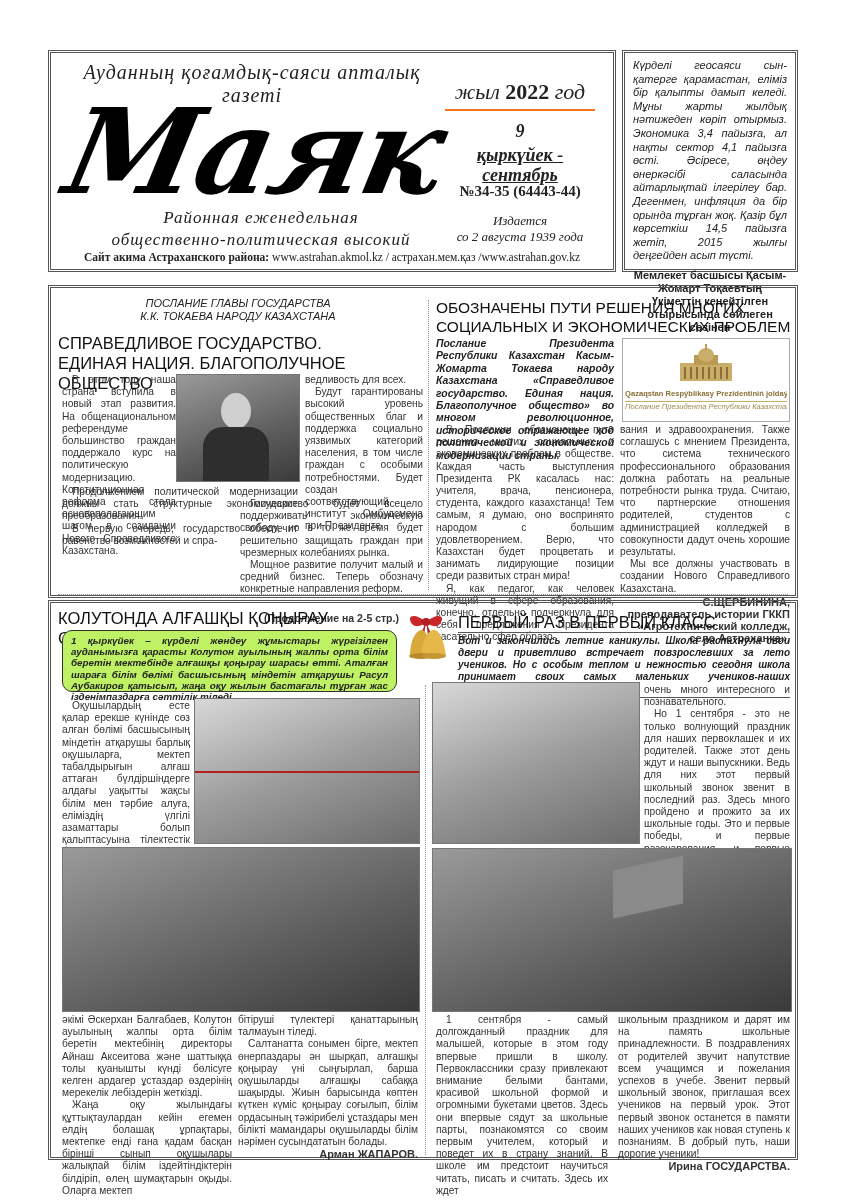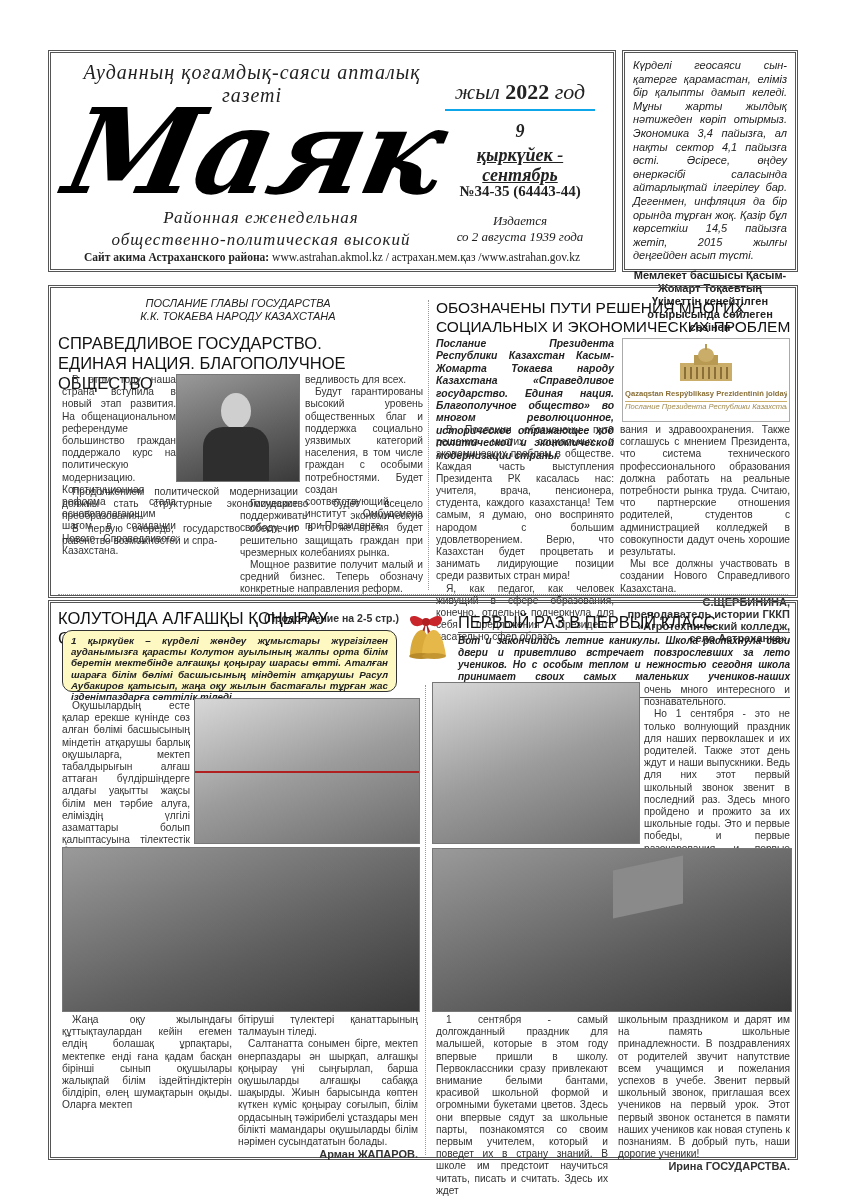--- a/index.html
+++ b/index.html
@@ -2,21 +2,21 @@
 <html><head>
 <meta charset="utf-8">
 <style>
   html,body{margin:0;padding:0;background:#fff;}
   body{width:849px;height:1200px;position:relative;overflow:hidden;font-family:"Liberation Sans",sans-serif;color:#222;}
   .abs{position:absolute;}
   .masthead{left:48px;top:50px;width:568px;height:222px;border:3px double #555;box-sizing:border-box;}
   .mh-top{left:0;right:160px;top:8px;text-align:center;font-family:"Liberation Serif",serif;font-style:italic;font-size:20px;letter-spacing:1px;color:#222;}
   .mh-logo{left:18px;top:40px;font-family:"DejaVu Serif",serif;font-style:italic;font-weight:bold;font-size:118px;line-height:118px;letter-spacing:-2px;color:#000;transform:skewX(-12deg);}
   .mh-sub{left:40px;width:340px;top:154px;text-align:center;font-family:Liberation Serif, serif;font-style:italic;font-size:17px;line-height:22px;letter-spacing:1px;color:#222;}
-  .mh-year{right:18px;top:26px;width:150px;text-align:center;font-family:"Liberation Serif",serif;font-style:italic;font-size:22px;border-bottom:2px solid #0ea5e9;padding-bottom:4px;}
+  .mh-year{right:18px;top:26px;width:150px;text-align:center;font-family:"Liberation Serif",serif;font-style:italic;font-size:22px;border-bottom:2px solid #f97316;padding-bottom:4px;}
   .mh-year b{font-style:normal;}
   .mh-day{right:18px;top:68px;width:150px;text-align:center;font-family:"Liberation Serif",serif;font-style:italic;font-weight:bold;font-size:18px;line-height:20px;}
   .mh-issue{right:18px;top:130px;width:150px;text-align:center;font-family:"Liberation Serif",serif;font-weight:bold;font-size:15px;}
   .mh-since{right:18px;top:160px;width:150px;text-align:center;font-family:"Liberation Serif",serif;font-style:italic;font-size:13px;line-height:16px;}
   .mh-site{left:0;right:0;top:198px;text-align:center;font-family:"Liberation Serif",serif;font-size:11.5px;}
   .mh-site b{font-weight:bold;}
   .quotebox{left:622px;top:50px;width:176px;height:222px;border:3px double #555;box-sizing:border-box;padding:6px 8px;}
   .quote-text{font-size:11px;line-height:13.6px;font-style:italic;text-align:justify;color:#222;}
   .quote-src{font-size:11px;line-height:13px;font-weight:bold;text-align:center;margin-top:6px;}
   .section{border:3px double #555;box-sizing:border-box;}
@@ -24,21 +24,21 @@
   .sec2{left:48px;top:600px;width:750px;height:560px;}
   .small{font-size:10.2px;line-height:12.2px;text-align:justify;color:#333;}
   .kicker{text-align:center;font-style:italic;font-size:11px;line-height:13px;color:#222;}
   .h1{text-align:left;font-weight:normal;font-size:16.5px;line-height:20px;color:#111;}
   .photo{background:linear-gradient(160deg,#9a9a9a,#5e5e5e 60%,#3a3a3a);border:1px solid #777;}
   .photo.light{background:linear-gradient(160deg,#d8d8d8,#9c9c9c 50%,#6c6c6c);}
   .dotted-v{border-left:1px dotted #999;}
   .dotted-h{border-top:1px dotted #999;}
   p{margin:0;text-indent:10px;}
   .lead-italic{font-weight:bold;font-style:italic;font-size:10.4px;line-height:12.4px;text-align:justify;color:#222;}
-  .kaz-box{left:62px;top:630px;width:335px;height:62px;border:1.5px solid #333;border-radius:10px;background:#fef9c3;padding:4px 8px;box-sizing:border-box;}
+  .kaz-box{left:62px;top:630px;width:335px;height:62px;border:1.5px solid #333;border-radius:10px;background:#bef264;padding:4px 8px;box-sizing:border-box;}
   .right-lead{left:458px;top:632px;width:332px;border-top:1px solid #555;border-bottom:1px solid #555;padding:2px 0;}
   .sig{font-weight:bold;text-align:right;font-size:11px;}
   .embl{left:622px;top:338px;width:166px;height:82px;border:1px solid #aaa;background:#fff;}
 </style>
 </head>
 <body>
 
 <div class="abs masthead">
   <div class="abs mh-top">Ауданның қоғамдық-саяси апталық газеті</div>
   <div class="abs mh-logo">Маяк</div>
@@ -170,20 +170,21 @@
 <div class="abs small" style="left:62px;top:700px;width:128px;">
   <p>Оқушылардың есте қалар ерекше күнінде сөз алған бөлімі басшысының міндетін атқарушы барлық оқушыларға, мектеп табалдырығын алғаш аттаған бүлдіршіндерге алдағы уақытты жақсы білім мен тәрбие алуға, еліміздің үлгілі азаматтары болып қалыптасуына тілектестік білдірді.</p>
   <p>Сонымен бірге, Колутон ауылдық округінің</p>
 </div>
 <div class="abs photo light" style="left:194px;top:698px;width:224px;height:144px;">
   <div style="position:absolute;left:0;right:0;top:72px;height:2px;background:#b02020;"></div>
 </div>
 <div class="abs photo" style="left:62px;top:847px;width:356px;height:163px;"></div>
 
 <div class="abs small" style="left:62px;top:1014px;width:170px;">
+  <p style="text-indent:0">әкімі Әскерхан Балғабаев, Колутон ауылының жалпы орта білім беретін мектебінің директоры Айнаш Аксеитова және шаттыққа толы қуанышты күнді бөлісуге келген ардагер ұстаздар өздерінің мерекелік лебіздерін жеткізді.</p>
   <p>Жаңа оқу жылындағы құттықтаулардан кейін егемен елдің болашақ ұрпақтары, мектепке енді ғана қадам басқан бірінші сынып оқушылары жалықпай білім іздейтіндіктерін білдіріп, өлең шумақтарын оқыды. Оларға мектеп</p>
 </div>
 <div class="abs small" style="left:238px;top:1014px;width:180px;">
   <p style="text-indent:0">бітіруші түлектері қанаттарының талмауын тіледі.</p>
   <p>Салтанатта сонымен бірге, мектеп өнерпаздары ән шырқап, алғашқы қоңырау үні сыңғырлап, барша оқушыларды алғашқы сабаққа шақырды. Жиын барысында көптен күткен күміс қоңырау соғылып, білім ордасының тәжірибелі ұстаздары мен білікті мамандары оқушыларды білім нәрімен сусындататын болады.</p>
   <div class="sig">Арман ЖАПАРОВ.</div>
 </div>
 <div class="abs dotted-v" style="left:425px;top:685px;height:470px;"></div>
 
 <div class="abs h1" style="left:458px;top:612px;width:332px;font-size:16.5px;">ПЕРВЫЙ РАЗ В ПЕРВЫЙ КЛАСС</div>

